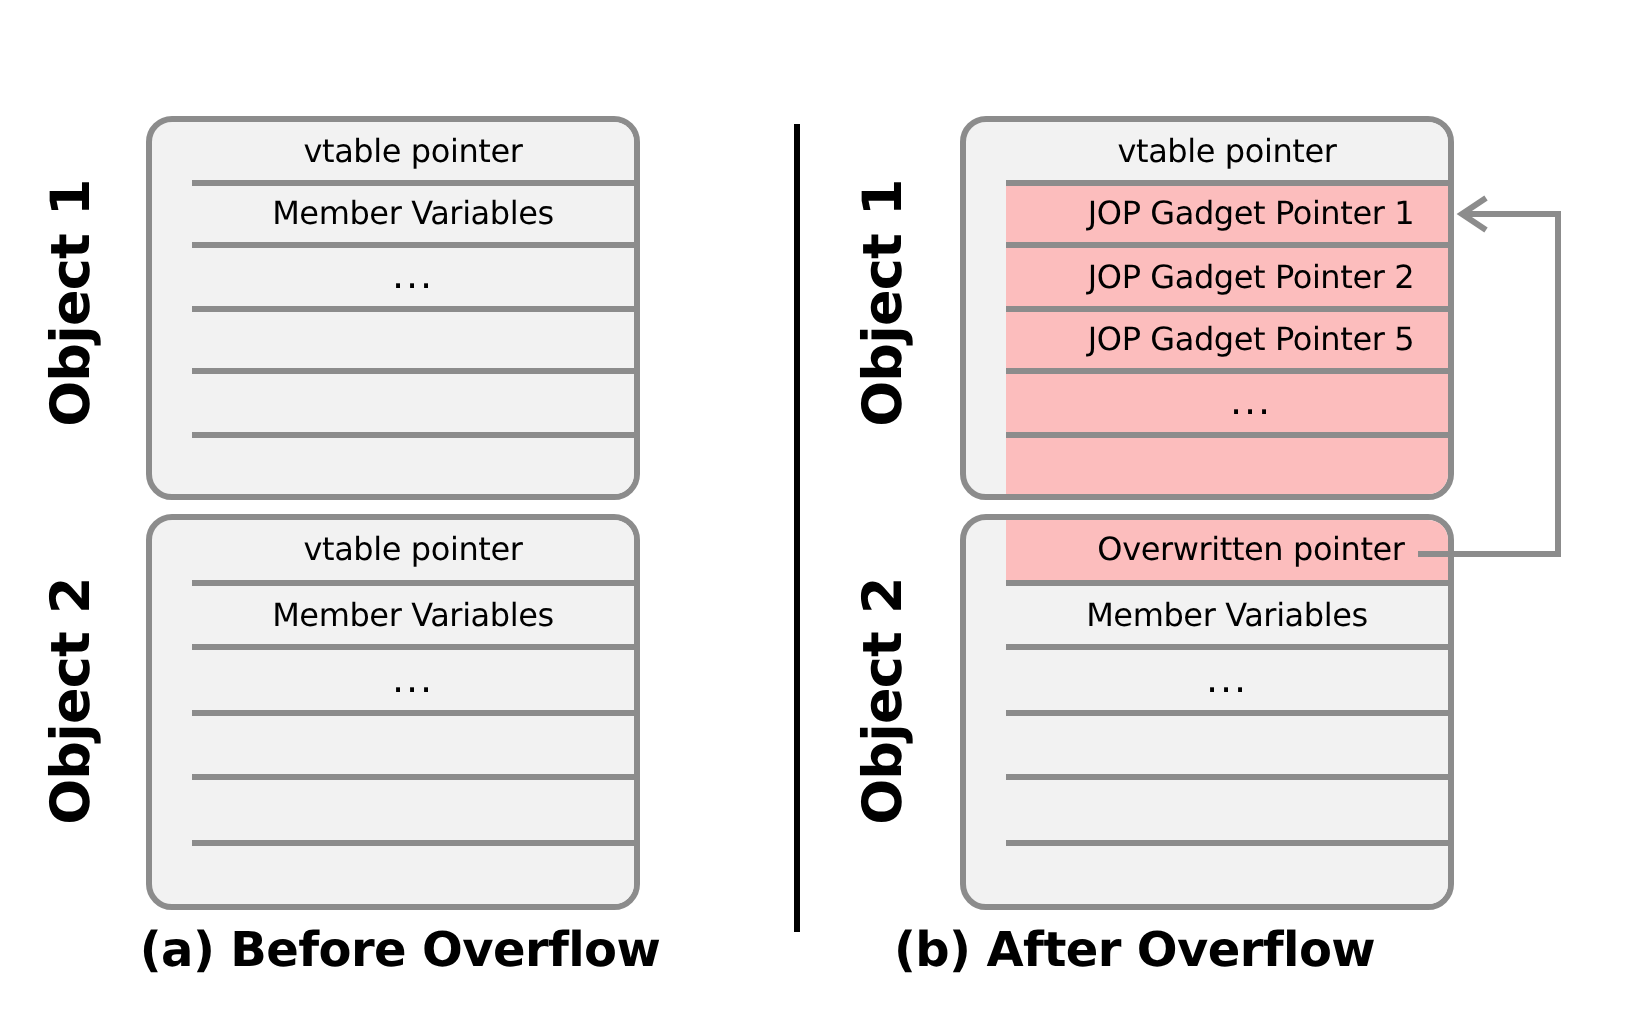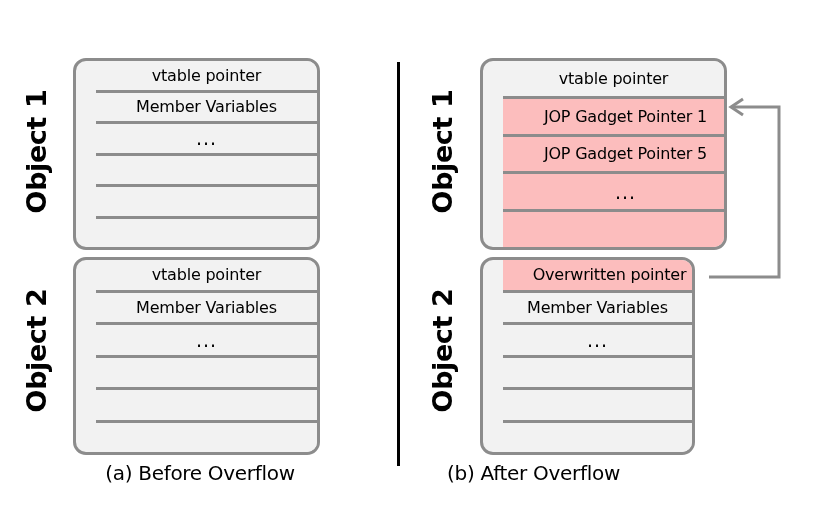--- a/index.html
+++ b/index.html
@@ -73,22 +73,22 @@
     white-space: nowrap;
     margin-left: 20px;
   }
   .obj-box .row:last-child { border-bottom: none; }
   .obj-box .row.pink { background: #fcbdbd; padding-left: 24px; }
   .obj-box .row.dots { font-size: 19px; letter-spacing: 1px; }
 
   
   .caption {
     position: absolute;
-    font-size: 20px;
-    font-weight: normal;
+    font-size: 24px;
+    font-weight: bold;
     color: #000000;
     white-space: nowrap;
     letter-spacing: -0.3px;
   }
 
   
   .arrow-svg {
     position: absolute;
     left: 0; top: 0;
     width: 814px; height: 512px;
@@ -129,28 +129,29 @@
 
   <div class="divider"></div>
 
   <div class="panel" id="panel-b">
 
     <div class="obj-label" style="left:-33px; top:138px; width:150px;">Object 1</div>
 
     <div class="obj-box" id="box-b1" style="left:80px; top:58px; width:247px; height:192px;">
       <div class="row">vtable pointer</div>
       <div class="row pink">JOP Gadget Pointer 1</div>
+      <div class="row pink">JOP Gadget Pointer 2</div>
       <div class="row pink">JOP Gadget Pointer 5</div>
       <div class="row pink dots">...</div>
       <div class="row pink"></div>
     </div>
 
     <div class="obj-label" style="left:-33px; top:337px; width:150px;">Object 2</div>
 
-    <div class="obj-box" id="box-b2" style="left:80px; top:257px; width:215px; height:198px;">
+    <div class="obj-box" id="box-b2" style="left:80px; top:257px; width:247px; height:198px;">
       <div class="row pink">Overwritten pointer</div>
       <div class="row">Member Variables</div>
       <div class="row dots">...</div>
       <div class="row"></div>
       <div class="row"></div>
       <div class="row"></div>
     </div>
 
     <div class="caption" style="left:47px; top:461px; width:300px; ">(b) After Overflow</div>
   </div>

